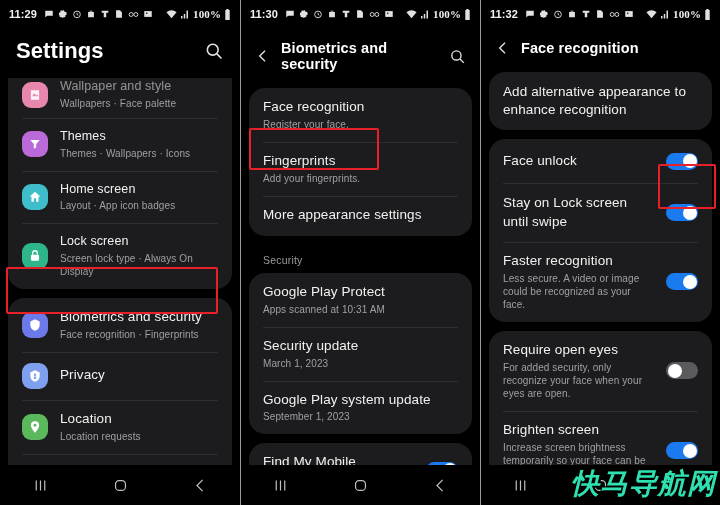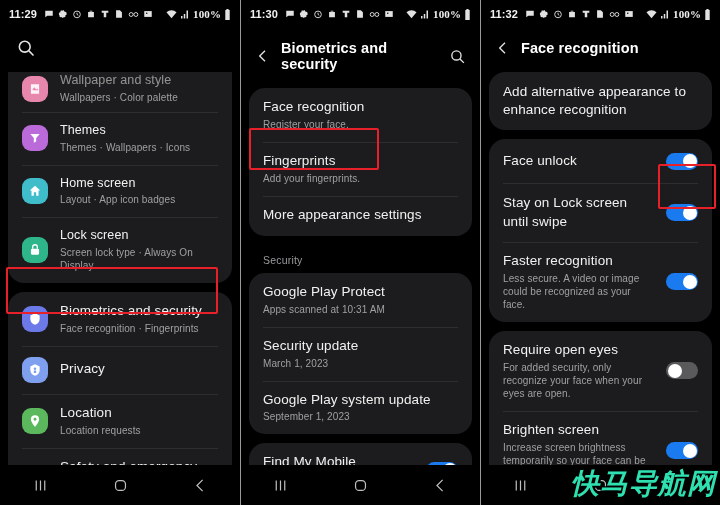--- a/index.html
+++ b/index.html
@@ -248,39 +248,40 @@
         <span class="pct">100%</span>
         <span class="sicon">
           <svg class="svg-i" width="7" height="11" viewBox="0 0 12 20" fill="#eee">
               <path d="M4 0h4v2h2v18H2V2h2z"></path>
             </svg>
         </span>
       </span>
     </div>
 
     <div class="header big">
+      <div class="title-big">Settings</div>
       <span class="hicon">
         <svg class="svg-i" width="20" height="20" viewBox="0 0 24 24" fill="none" stroke="#f0f0f0" stroke-width="1.9">
             <circle cx="10.5" cy="10.5" r="6.5"></circle>
             <path d="M15.5 15.5L21 21"></path>
           </svg>
       </span>
     </div>
 
     <div class="card flat-top" style="margin-top:0;">
       <div class="row" style="padding-top:0;padding-bottom:7px;">
         <div class="appicon" style="background:#e887ad;">
           <svg class="svg-i" width="14" height="14" viewBox="0 0 24 24" fill="#fff">
               <path d="M5 4h14v16H5z" opacity=".9"></path>
               <path d="M8 12l3-3 3 4 2-2 2 3H8z" fill="#e887ad"></path>
             </svg>
         </div>
         <div class="row-text">
           <div class="row-title" style="opacity:.55;">Wallpaper and style</div>
-          <div class="row-sub">Wallpapers  ·  Color palette</div>
+          <div class="row-sub">Wallpapers  ·  Face palette</div>
         </div>
       </div>
       <div class="row tall">
         <div class="appicon" style="background:#bb6bd9;">
           <svg class="svg-i" width="14" height="14" viewBox="0 0 24 24" fill="#fff">
               <path d="M4 5h16l-6 7v6l-4 2v-8z"></path>
             </svg>
         </div>
         <div class="row-text">
           <div class="row-title">Themes</div>

